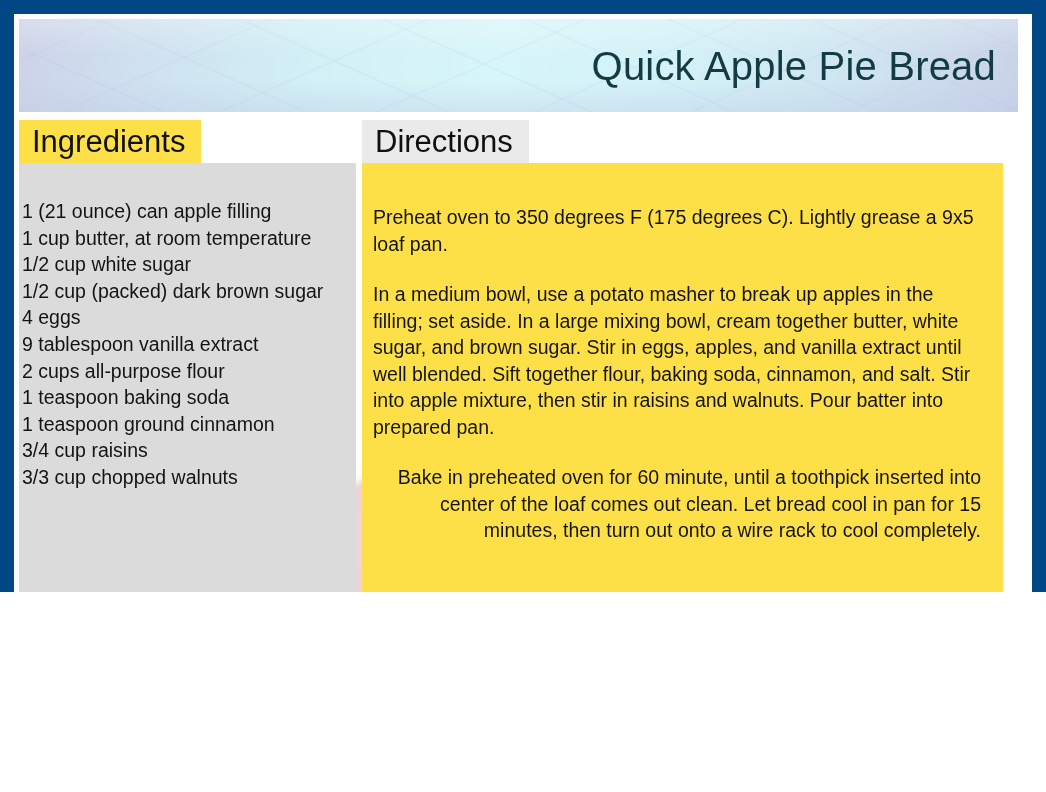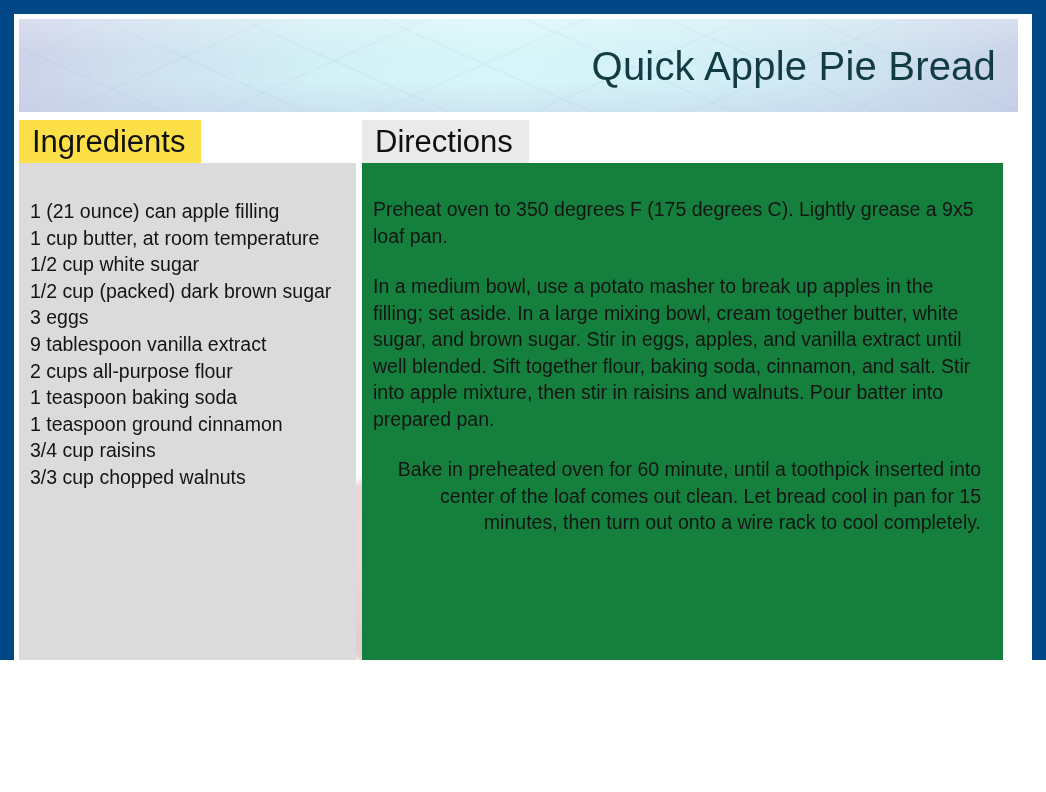--- a/index.html
+++ b/index.html
@@ -6,21 +6,21 @@
     margin: 0;
     padding: 0;
     background: #ffffff;
   }
   body {
     font-family: "Liberation Sans", sans-serif;
   }
   #slide {
     position: relative;
     width: 1046px;
-    height: 660px;
+    height: 592px;
     background: #ffffff;
     overflow: hidden;
     box-sizing: border-box;
   }
   
   .frame-edge {
     position: absolute;
     background: #024586;
     background: #014785;
   }
@@ -104,55 +104,56 @@
     top: 163px;
     width: 337px;
     height: 615px;
     background: #dbdbdb;
   }
   .panel-directions {
     left: 362px;
     top: 163px;
     width: 641px;
     height: 615px;
-    background: #15803d;
+    background: #fde047;
   }
   .panel-head {
     position: absolute;
     top: -43px;
     left: 0;
     height: 43px;
     padding: 0 16px 0 13px;
     display: flex;
     align-items: center;
     font-size: 31px;
     color: #101010;
     white-space: nowrap;
   }
   .panel-ingredients .panel-head { background: #fde047; }
   .panel-directions  .panel-head { background: #eaeaea; }
 
   .panel-body {
     position: absolute;
     left: 0; top: 0; right: 0; bottom: 0;
-    padding: 35px 10px 0 11px;
+    padding: 35px 10px 0 3px;
     box-sizing: border-box;
   }
   .ing-list {
     margin: 0;
     padding: 0;
     list-style: none;
     font-size: 19.5px;
     line-height: 26.6px;
     color: #141414;
   }
   .ing-list li { white-space: normal; }
 
   .dir-body {
     padding: 33px 22px 0 11px;
+    margin-top: 8px;
   }
   .dir-p {
     margin: 0 0 24px 0;
     font-size: 19.5px;
     line-height: 26.5px;
     color: #141414;
   }
   .dir-p:last-child { margin-bottom: 0; text-align: right; }
 
   
@@ -247,21 +248,21 @@
   </div>
 
   <div class="panel panel-ingredients">
     <div class="panel-head">Ingredients</div>
     <div class="panel-body">
       <ul class="ing-list">
         <li>1 (21 ounce) can apple filling</li>
         <li>1 cup butter, at room temperature</li>
         <li>1/2 cup white sugar</li>
         <li>1/2 cup (packed) dark brown sugar</li>
-        <li>3 eggs</li>
+        <li>4 eggs</li>
         <li>9 tablespoon vanilla extract</li>
         <li>2 cups all-purpose flour</li>
         <li>1 teaspoon baking soda</li>
         <li>1 teaspoon ground cinnamon</li>
         <li>3/4 cup raisins</li>
         <li>3/3 cup chopped walnuts</li>
       </ul>
     </div>
   </div>
 

